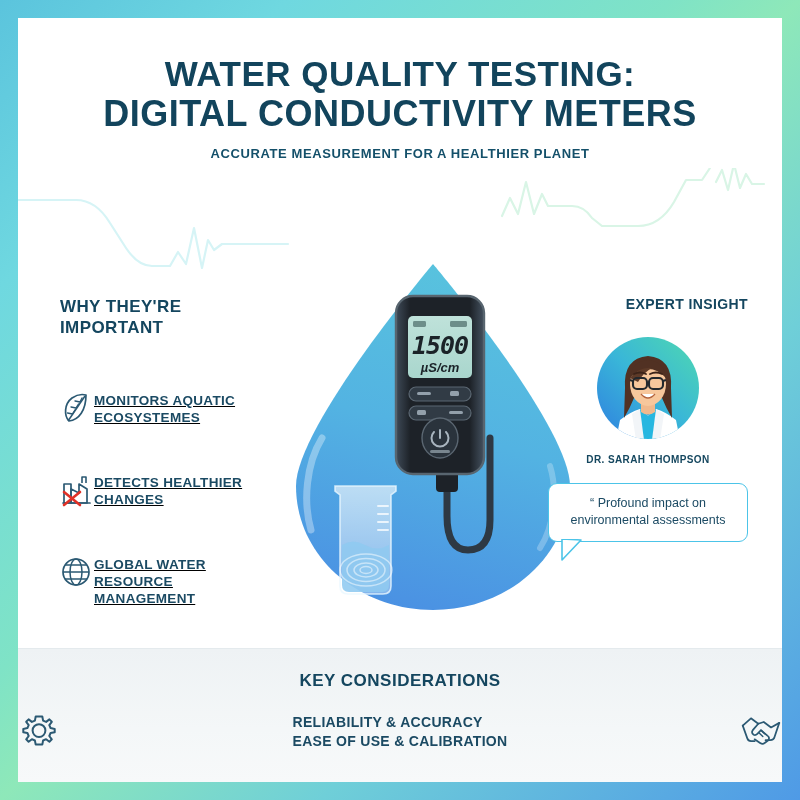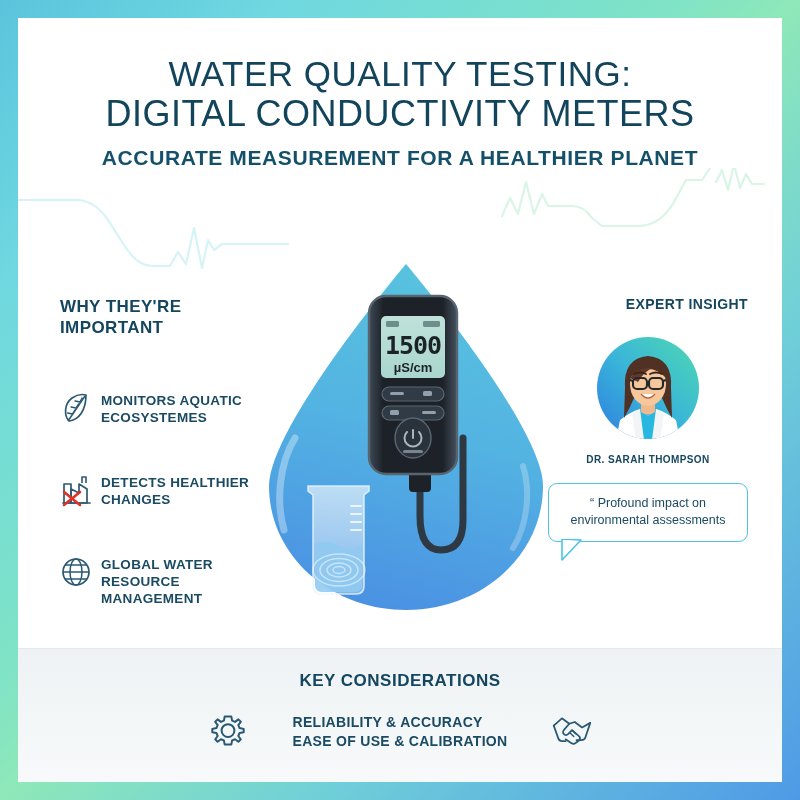--- a/index.html
+++ b/index.html
@@ -17,45 +17,45 @@
   }
 
   
   .wave { position:absolute; pointer-events:none; }
   .wave-left  { left:0px;  top:160px; }
   .wave-right { right:-6px; top:150px; }
 
   
   .header { position:absolute; left:0; right:0; top:36px; text-align:center; }
   .title-l1, .title-l2 {
-    color:#12445c; font-weight:normal; letter-spacing:0.5px;
+    color:#12445c; font-weight:bold; letter-spacing:0.5px;
     font-size:35px; line-height:40px; white-space:nowrap;
     font-stretch:condensed;
   }
   .title-l2 { font-size:36px; }
   .subtitle {
     margin-top:12px; color:#14506a; font-weight:bold;
-    font-size:21px; letter-spacing:0.6px;
+    font-size:13px; letter-spacing:0.6px;
   }
 
   
   .left-col { position:absolute; left:42px; top:278px; width:230px; }
   .col-head {
     color:#14465f; font-weight:bold; font-size:17px;
     line-height:21px; letter-spacing:0.4px; margin-bottom:52px;
   }
-  .benefit { display:flex; align-items:flex-start; gap:7px; margin-bottom:46px; }
+  .benefit { display:flex; align-items:flex-start; gap:0; margin-bottom:46px;text-decoration:underline; }
   .benefit-icon { flex:0 0 34px; width:34px; height:36px; display:block; }
   .benefit-text {
     color:#1b4a63; font-weight:bold; font-size:13.5px;
     line-height:17px; letter-spacing:0.3px; padding-top:2px;
   }
 
   
-  .drop-wrap { position:absolute; left:233px; top:240px; width:310px; height:360px; }
+  .drop-wrap { position:absolute; left:260px; top:240px; width:310px; height:360px;font-style:italic; }
 
   
   .right-col { position:absolute; right:34px; top:278px; width:200px; text-align:center; }
   .expert-head {
     color:#14465f; font-weight:bold; font-size:14px; letter-spacing:0.4px;text-align:right;
   }
   .avatar-wrap { margin:24px auto 0; width:104px; height:104px; }
   .expert-name {
     margin-top:14px; color:#15475f; font-weight:bold;
     font-size:10px; letter-spacing:0.4px;
@@ -74,21 +74,21 @@
     position:absolute; left:0; right:0; bottom:0; height:134px;
     background:linear-gradient(180deg,#eef2f4 0%, #f4f7f8 60%, #f7f9fa 100%);
     border-top:1px solid #e4eaed;
   }
   .bottom-head {
     text-align:center; margin-top:22px; color:#14465f;
     font-weight:bold; font-size:17px; letter-spacing:0.5px;
   }
   .bottom-row {
     margin-top:20px; display:flex; align-items:center;
-    justify-content:center; gap:44px;
+    justify-content:space-between; gap:44px;
   }
   .consider-text { color:#1b4a63; font-weight:bold; font-size:14px; line-height:19px; letter-spacing:0.3px; }
   .kc-icon { width:42px; height:42px; display:block; }
 </style>
 </head>
 <body>
 
 <div id="poster">
   <div class="inner">
 

